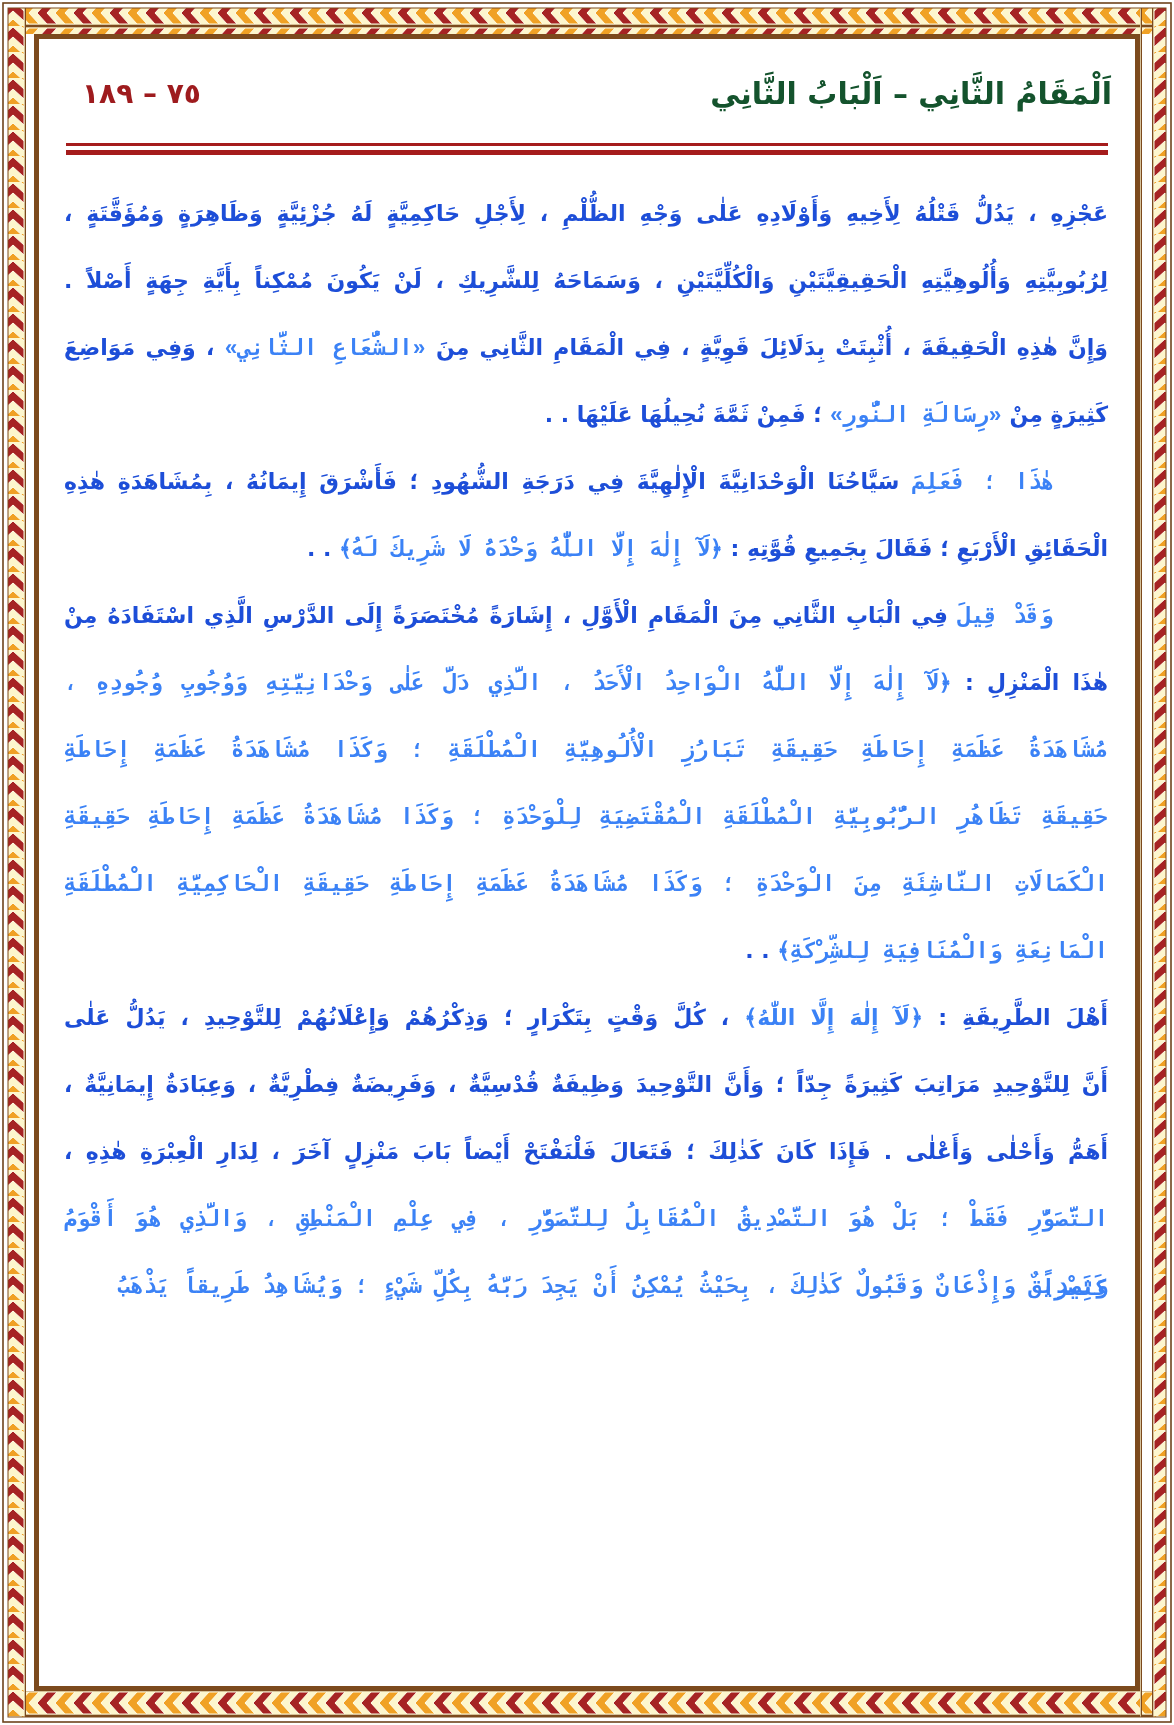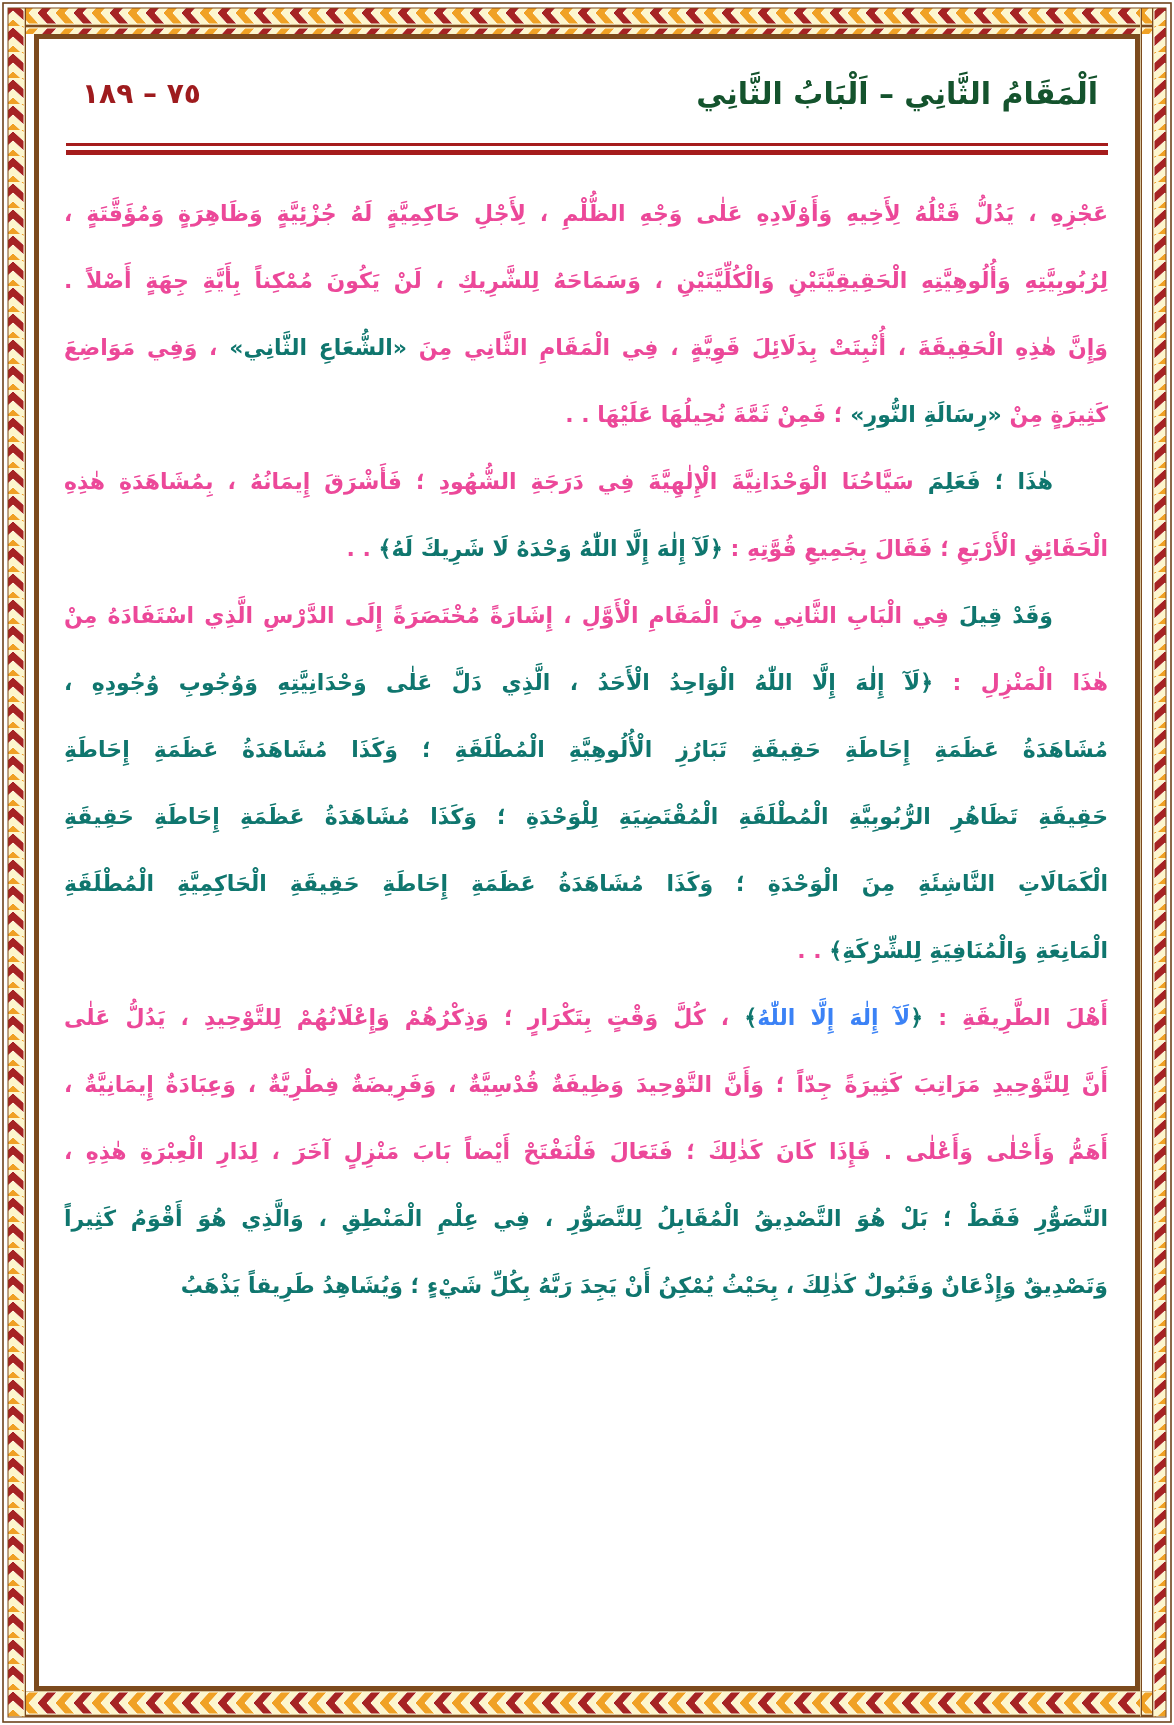--- a/index.html
+++ b/index.html
@@ -2,21 +2,21 @@
 <html lang="ar" dir="rtl"><head>
 <meta charset="utf-8">
 <style>
   html,body{margin:0;padding:0;}
   body{
     width:1174px;height:1725px;position:relative;background:#ffffff;
     font-family:"DejaVu Sans",sans-serif;overflow:hidden;
   }
   .frame-svg{position:absolute;inset:0;z-index:0;}
   .page-content{position:absolute;inset:0;z-index:1;}
-  .page-header{position:absolute;top:66px;left:66px;right:76px;height:56px;}
+  .page-header{position:absolute;top:66px;left:66px;right:62px;height:56px;}
   .page-title{
     position:absolute;left:0;right:0;
     color:#14532d;font-size:30px;font-weight:700;line-height:56px;
   }
   .folio{
     position:absolute;left:16px;top:0;
     color:#9e1b1e;font-size:28px;font-weight:700;line-height:56px;
     direction:rtl;
   }
   .double-rule{
@@ -30,22 +30,22 @@
   }
   .line{
     height:67px;line-height:67px;
     font-size:22px;font-weight:700;color:#1a1a1a;
     text-align:justify;text-align-last:justify;
     text-justify:inter-word;
     white-space:normal;overflow:visible;
   }
   .line.end{text-align:right;text-align-last:right;}
   .line.indent{padding-right:55px;}
-  .c-black{color:#ec4899;}
-  .c-red{color:#0f766e;}
+  .c-black{color:#1d4ed8;}
+  .c-red{color:#3b82f6;font-family:Liberation Mono, monospace;}
   .c-blue{color:#3b82f6;}
 </style>
 </head>
 <body>
 
 <svg class="frame-svg" width="1174" height="1725" viewBox="0 0 1174 1725" xmlns="http://www.w3.org/2000/svg">
   <defs>
     <pattern id="chevH" width="36" height="26" patternUnits="userSpaceOnUse">
       <rect x="0" y="0" width="36" height="26" fill="#fdf6cd"></rect>
       <path d="M-17,13 L-7,2 L3,2 L-7,13 L3,24 L-7,24 Z" fill="#f0a125" stroke="#fffbe6" stroke-width="1"></path>

